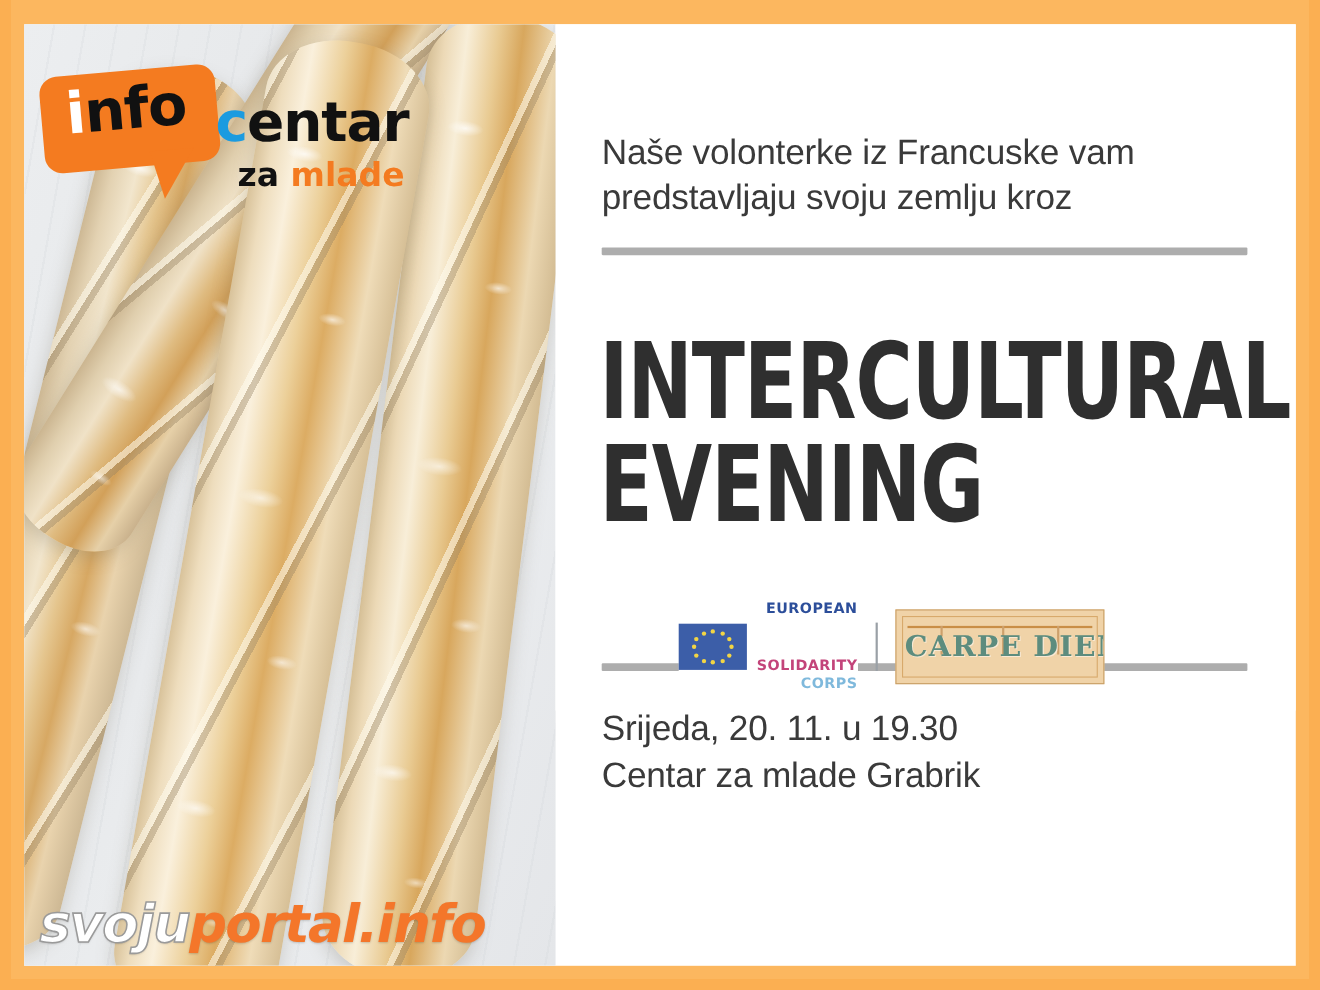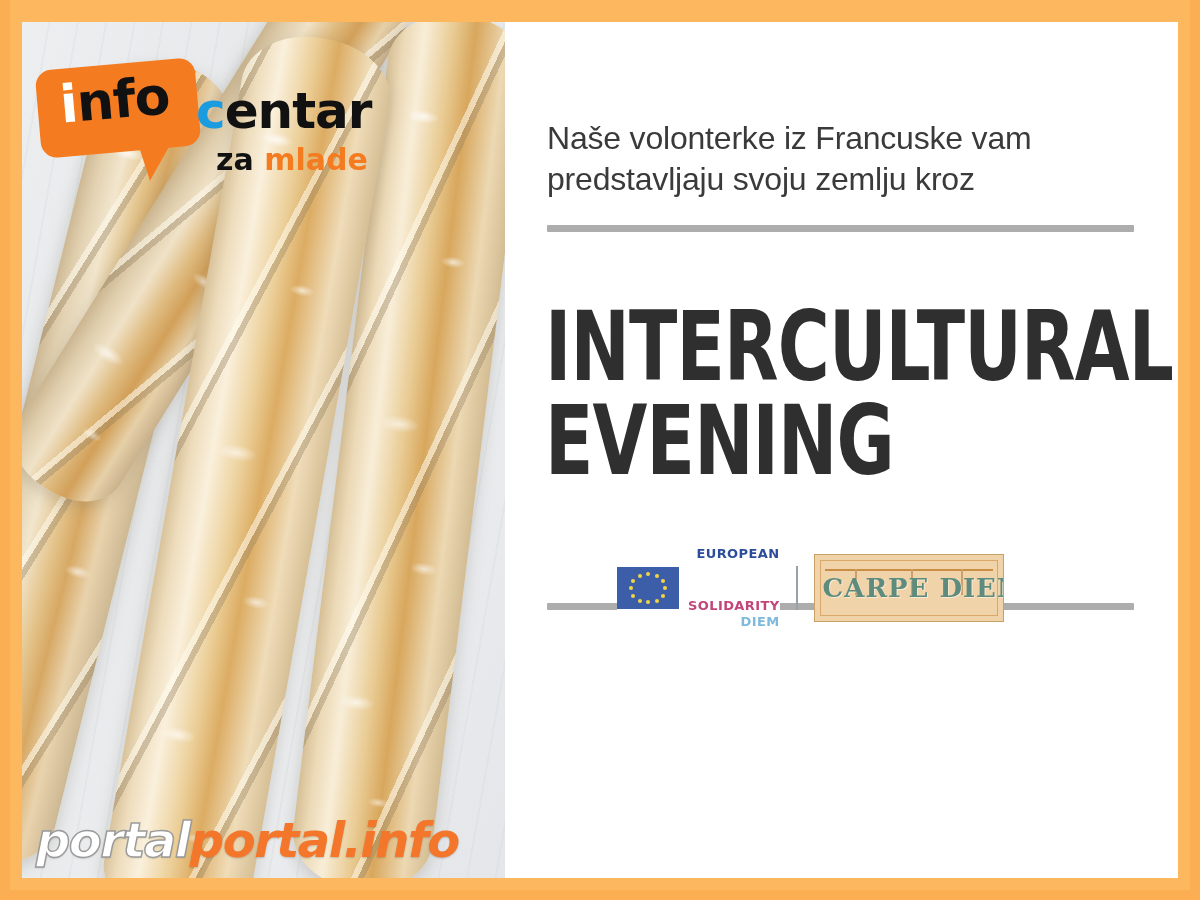--- a/index.html
+++ b/index.html
@@ -398,34 +398,36 @@
       </div>
 
       <div id="logo">
         <div class="bubble"></div>
         <div class="bubble-tail"></div>
         <div class="logo-word"><span class="w-i">i</span><span class="w-nfo">nfo</span></div>
         <div id="logo-sub"><span class="s-za">za </span><span class="s-mlade">mlade</span></div>
         <div id="logo-centar"><span class="c-c">c</span><span class="c-rest">entar</span></div>
       </div>
 
-      <div id="watermark"><span class="wm-portal">portal</span><span class="wm-rest">portal.info</span></div>
+      <div id="watermark"><span class="wm-portal">svoju</span><span class="wm-rest">portal.info</span></div>
     </div>
 
     <div id="text-panel">
 
       <div id="intro">Naše volonterke iz Francuske vam predstavljaju svoju zemlju kroz</div>
 
       <div class="rule" id="rule-top"></div>
 
       <div id="headline">INTERCULTURAL
 EVENING</div>
 
       <div class="rule" id="rule-bottom"></div>
 
+      <div id="details">Srijeda, 20. 11. u 19.30
+Centar za mlade Grabrik</div>
 
       <div id="footer-logos">
 
         <div id="esc-logo">
           <div id="eu-flag">
             <span class="star" style="left:29px;  top:5px;"></span>
             <span class="star" style="left:37.5px;top:6.6px;"></span>
             <span class="star" style="left:43.7px;top:11.5px;"></span>
             <span class="star" style="left:46px;  top:19px;"></span>
             <span class="star" style="left:43.7px;top:26.5px;"></span>
@@ -433,21 +435,21 @@
             <span class="star" style="left:29px;  top:33px;"></span>
             <span class="star" style="left:20.5px;top:31.4px;"></span>
             <span class="star" style="left:14.3px;top:26.5px;"></span>
             <span class="star" style="left:12px;  top:19px;"></span>
             <span class="star" style="left:14.3px;top:11.5px;"></span>
             <span class="star" style="left:20.5px;top:6.6px;"></span>
           </div>
           <div id="esc-words">
             <span class="l1">EUROPEAN</span>
             <span class="l2">SOLIDARITY</span>
-            <span class="l3">DIEM</span>
+            <span class="l3">CORPS</span>
           </div>
         </div>
 
         <div id="esc-divider"></div>
 
         <div id="carpe-logo">
           <div class="cd-inner-frame"></div>
           <div class="cd-arch"></div>
           <div class="cd-leg" style="left:40px;"></div>
           <div class="cd-leg" style="left:96px;"></div>

